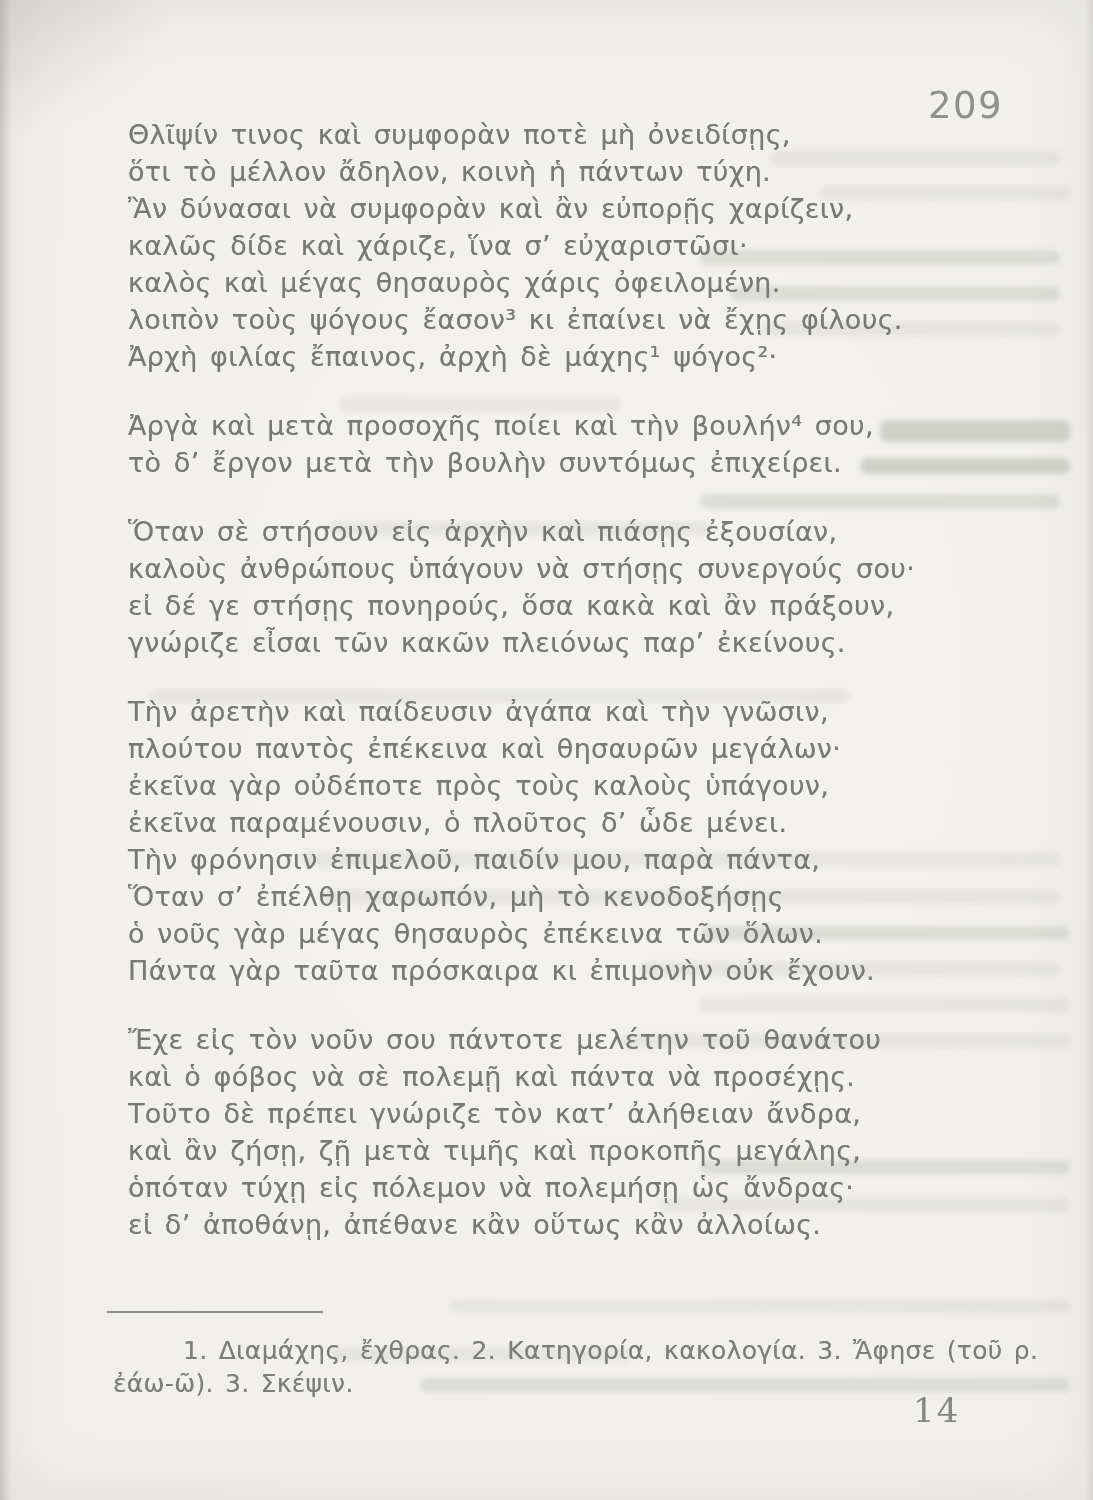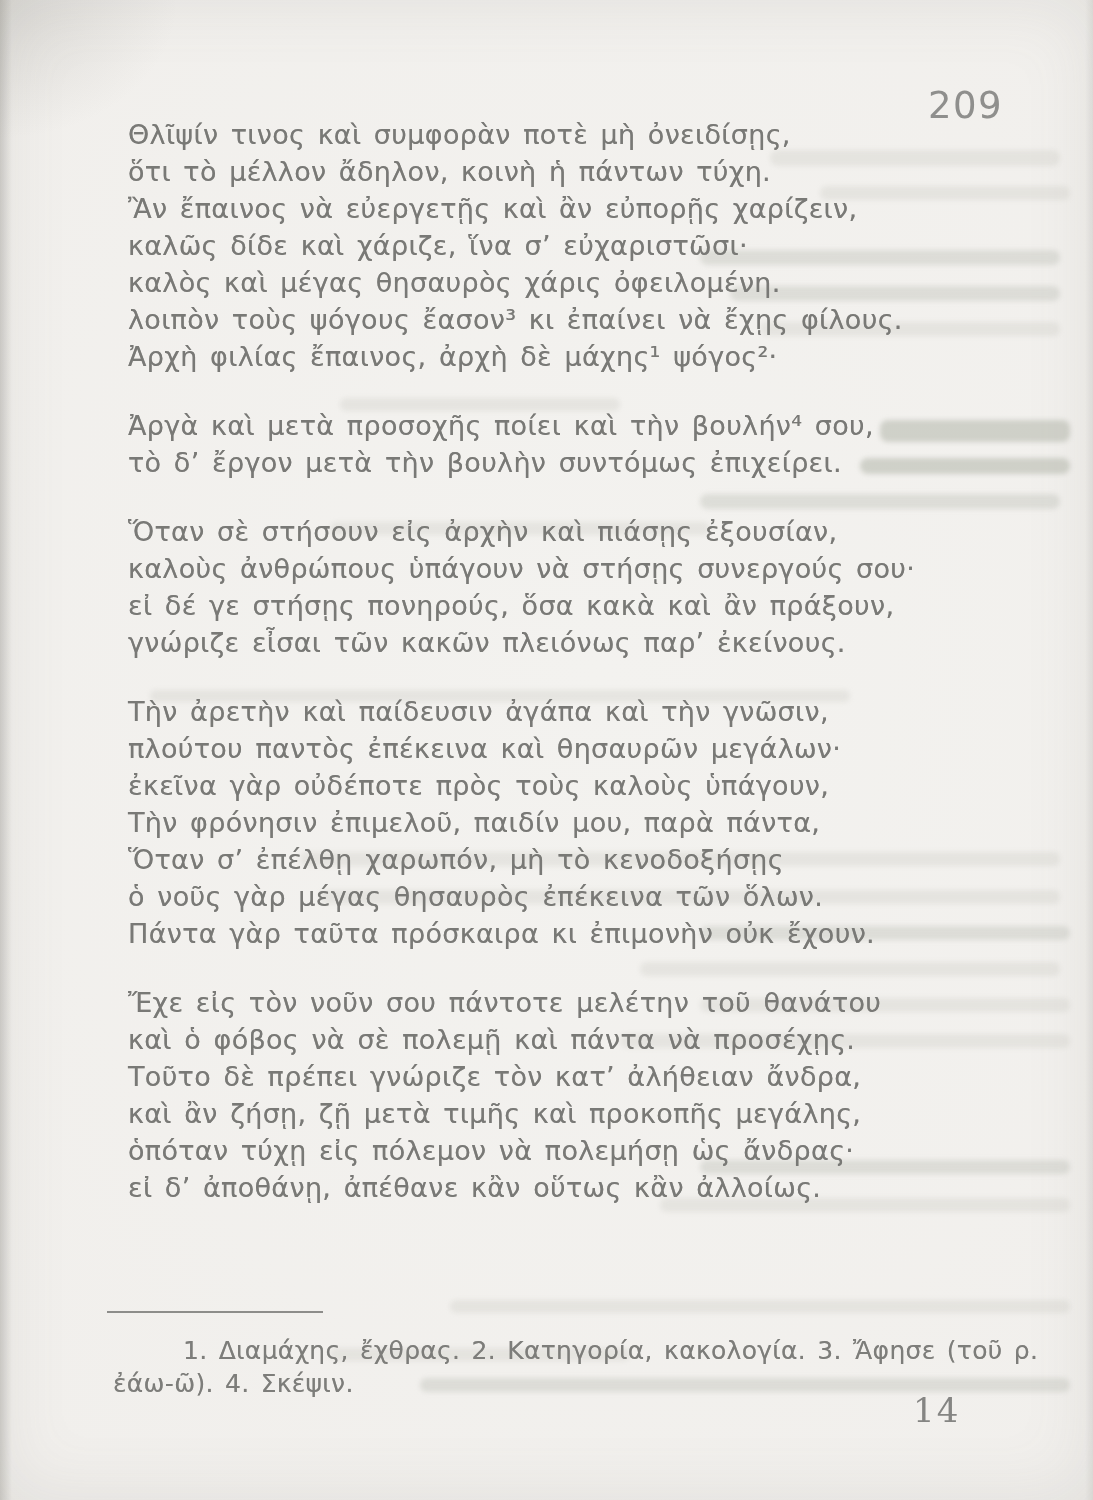--- a/index.html
+++ b/index.html
@@ -133,21 +133,21 @@
   <div class="smudge weak" style="left:330px; top:1348px; width:300px; height:13px;"></div>
   <div class="smudge" style="left:420px; top:1378px; width:650px; height:14px;"></div>
 
   <div class="page-number">209</div>
 
   <div class="poem">
 
     <div class="stanza">
       <div class="verse-line">Θλῖψίν τινος καὶ συμφορὰν ποτὲ μὴ ὀνειδίσῃς,</div>
       <div class="verse-line">ὅτι τὸ μέλλον ἄδηλον, κοινὴ ἡ πάντων τύχη.</div>
-      <div class="verse-line">Ἂν ἔπαινος νὰ εὐεργετῇς καὶ ἂν εὐπορῇς χαρίζειν,</div>
+      <div class="verse-line">Ἂν δύνασαι νὰ συμφορὰν καὶ ἂν εὐπορῇς χαρίζειν,</div>
       <div class="verse-line">καλῶς δίδε καὶ χάριζε, ἵνα σ’ εὐχαριστῶσι·</div>
       <div class="verse-line">καλὸς καὶ μέγας θησαυρὸς χάρις ὀφειλομένη.</div>
       <div class="verse-line">λοιπὸν τοὺς ψόγους ἔασον³ κι ἐπαίνει νὰ ἔχῃς φίλους.</div>
       <div class="verse-line">Ἀρχὴ φιλίας ἔπαινος, ἀρχὴ δὲ μάχης¹ ψόγος²·</div>
     </div>
 
     <div class="stanza">
       <div class="verse-line">Ἀργὰ καὶ μετὰ προσοχῆς ποίει καὶ τὴν βουλήν⁴ σου,</div>
       <div class="verse-line">τὸ δ’ ἔργον μετὰ τὴν βουλὴν συντόμως ἐπιχείρει.</div>
     </div>
@@ -156,20 +156,21 @@
       <div class="verse-line">Ὅταν σὲ στήσουν εἰς ἀρχὴν καὶ πιάσῃς ἐξουσίαν,</div>
       <div class="verse-line">καλοὺς ἀνθρώπους ὑπάγουν νὰ στήσῃς συνεργούς σου·</div>
       <div class="verse-line">εἰ δέ γε στήσῃς πονηρούς, ὅσα κακὰ καὶ ἂν πράξουν,</div>
       <div class="verse-line">γνώριζε εἶσαι τῶν κακῶν πλειόνως παρ’ ἐκείνους.</div>
     </div>
 
     <div class="stanza">
       <div class="verse-line">Τὴν ἀρετὴν καὶ παίδευσιν ἀγάπα καὶ τὴν γνῶσιν,</div>
       <div class="verse-line">πλούτου παντὸς ἐπέκεινα καὶ θησαυρῶν μεγάλων·</div>
       <div class="verse-line">ἐκεῖνα γὰρ οὐδέποτε πρὸς τοὺς καλοὺς ὑπάγουν,</div>
+      <div class="verse-line">ἐκεῖνα παραμένουσιν, ὁ πλοῦτος δ’ ὧδε μένει.</div>
       <div class="verse-line">Τὴν φρόνησιν ἐπιμελοῦ, παιδίν μου, παρὰ πάντα,</div>
       <div class="verse-line">Ὅταν σ’ ἐπέλθῃ χαρωπόν, μὴ τὸ κενοδοξήσῃς</div>
       <div class="verse-line">ὁ νοῦς γὰρ μέγας θησαυρὸς ἐπέκεινα τῶν ὅλων.</div>
       <div class="verse-line">Πάντα γὰρ ταῦτα πρόσκαιρα κι ἐπιμονὴν οὐκ ἔχουν.</div>
     </div>
 
     <div class="stanza">
       <div class="verse-line">Ἔχε εἰς τὸν νοῦν σου πάντοτε μελέτην τοῦ θανάτου</div>
       <div class="verse-line">καὶ ὁ φόβος νὰ σὲ πολεμῇ καὶ πάντα νὰ προσέχῃς.</div>
       <div class="verse-line">Τοῦτο δὲ πρέπει γνώριζε τὸν κατ’ ἀλήθειαν ἄνδρα,</div>
@@ -177,18 +178,18 @@
       <div class="verse-line">ὁπόταν τύχῃ εἰς πόλεμον νὰ πολεμήσῃ ὡς ἄνδρας·</div>
       <div class="verse-line">εἰ δ’ ἀποθάνῃ, ἀπέθανε κἂν οὕτως κἂν ἀλλοίως.</div>
     </div>
 
   </div>
 
   <div class="footnote-separator"></div>
 
   <div class="footnotes">
     <div class="footnote-line first">1. Διαμάχης, ἔχθρας. 2. Κατηγορία, κακολογία. 3. Ἄφησε (τοῦ ρ.</div>
-    <div class="footnote-line">ἐάω-ῶ).  4. Σκέψιν.</div>
+    <div class="footnote-line">ἐάω-ῶ).  3. Σκέψιν.</div>
   </div>
 
   <div class="signature-number">14</div>
 
 </div>
 
 </body></html>

